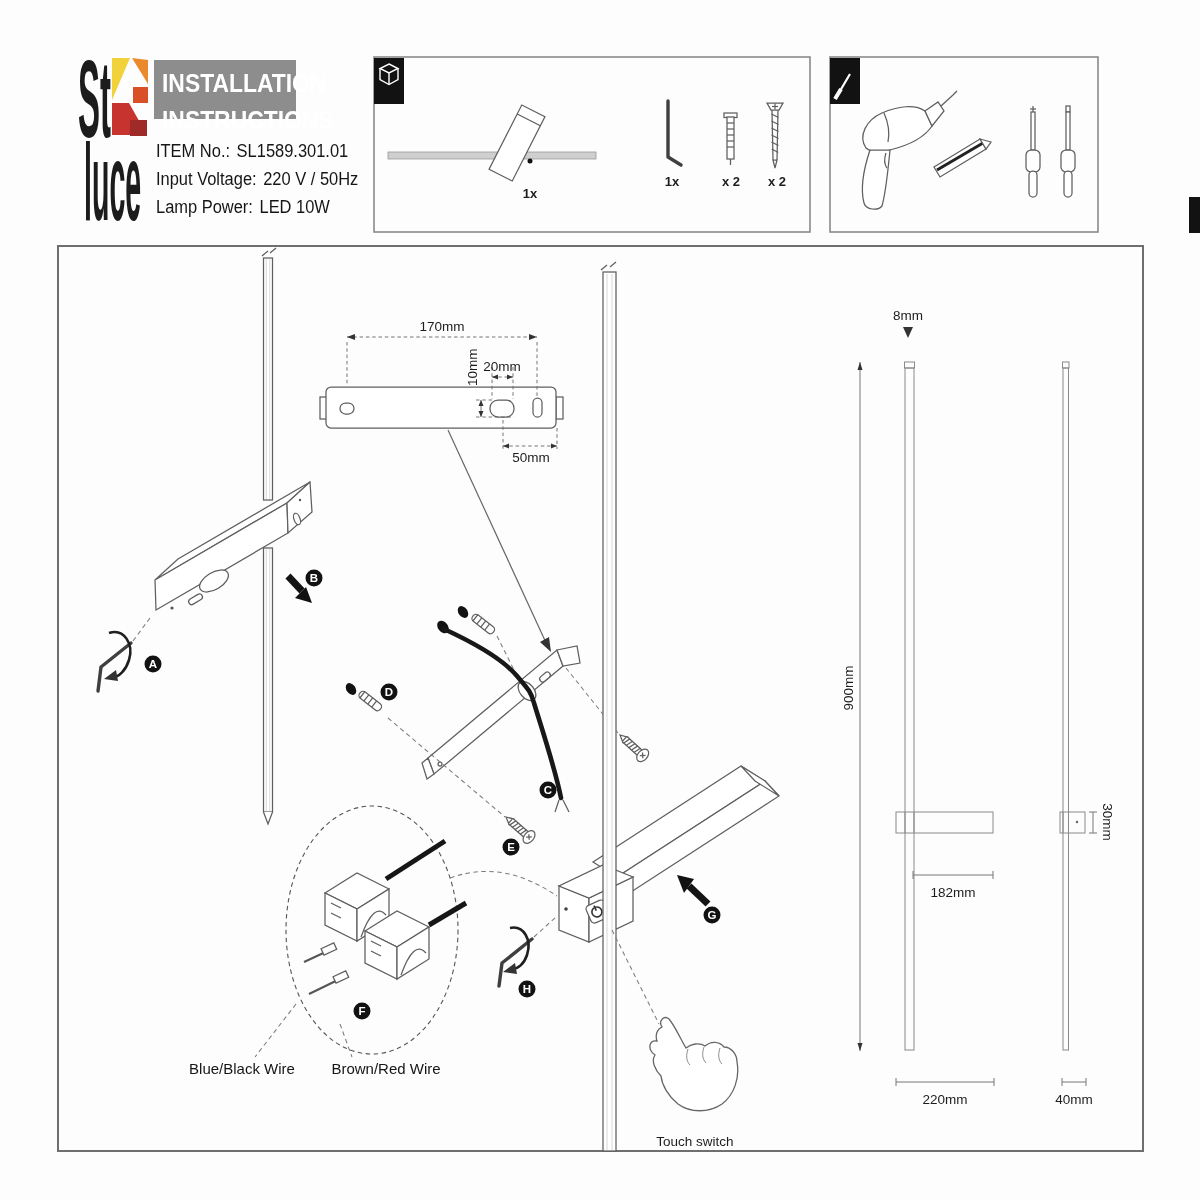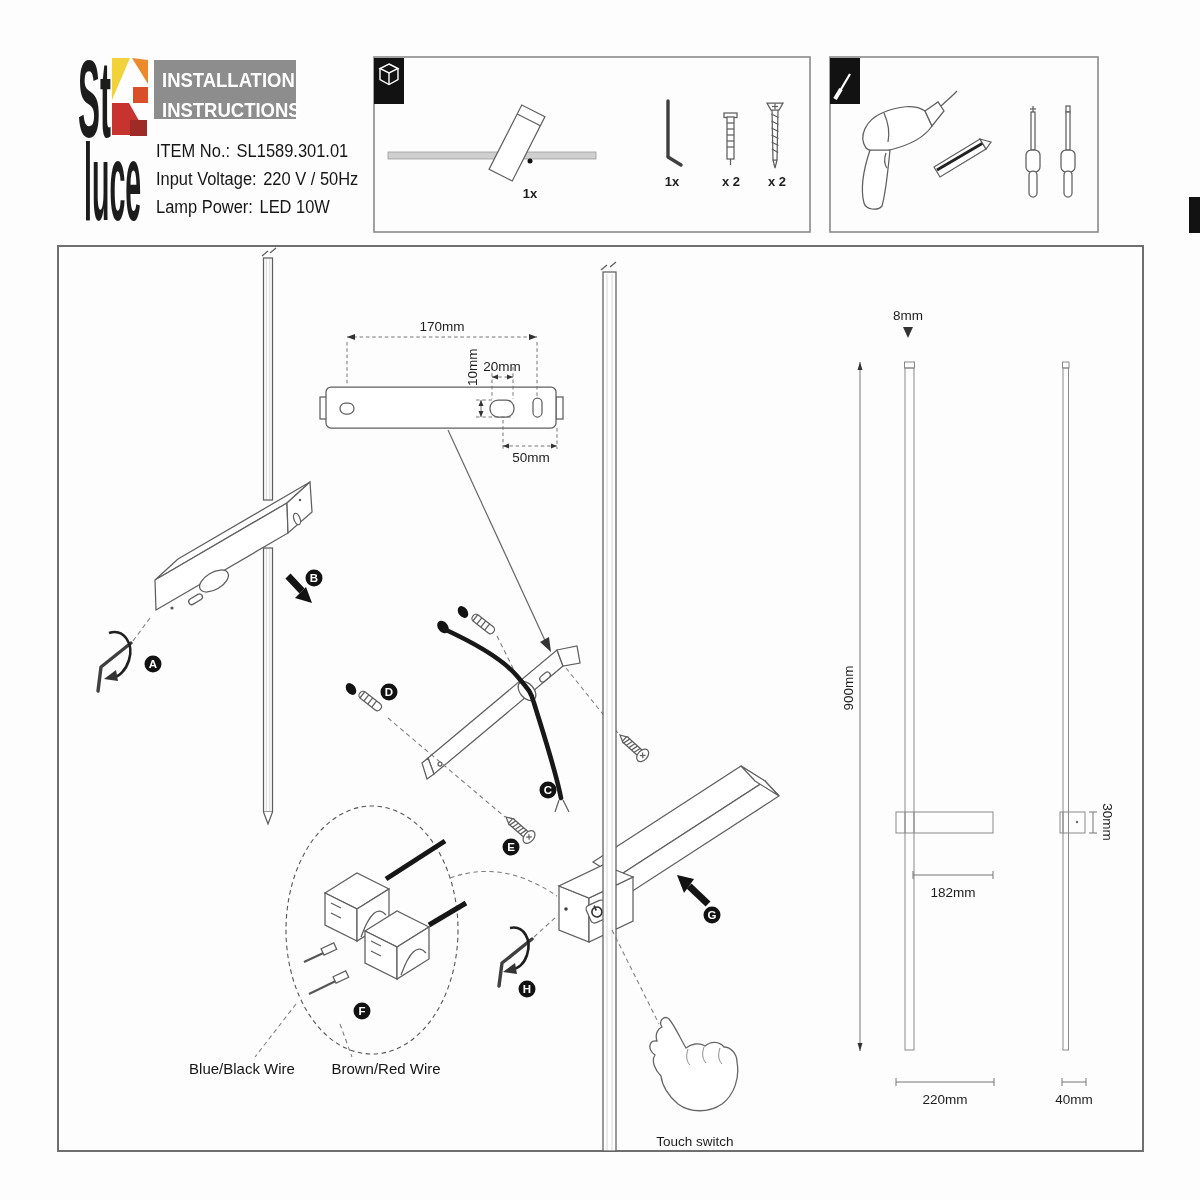--- a/index.html
+++ b/index.html
@@ -2,21 +2,21 @@
 <html><head>
 <meta charset="utf-8">
 <style>
   html,body { margin:0; padding:0; }
   .page { position:relative; width:1200px; height:1200px; background:#fdfdfd; overflow:hidden;
           font-family:"Liberation Sans", sans-serif; }
   svg.scene { position:absolute; left:0; top:0; }
 
   
   .title-box { position:absolute; left:154px; top:60px; width:142px; height:59px; background:#8d8d8d;
-               color:#fff; font-weight:bold; font-size:21px; line-height:1.42; padding:5px 0 0 8px;
+               color:#fff; font-weight:bold; font-size:26px; line-height:1.42; padding:5px 0 0 8px;
                box-sizing:border-box; }
   .title-box .tline { transform:scaleX(0.88); transform-origin:0 50%; white-space:nowrap; }
   .spec-row { position:absolute; left:156px; font-size:17.5px; color:#161616; white-space:nowrap;
               transform:scaleX(0.94); transform-origin:0 50%; }
   .spec-row .v { margin-left:7px; }
 
   
   .s1  { fill:#fff; stroke:#5f5f5f; stroke-width:1.25; }
   .s1t { fill:none; stroke:#5f5f5f; stroke-width:1.25; }
   .thin{ fill:none; stroke:#8a8a8a; stroke-width:1; }

